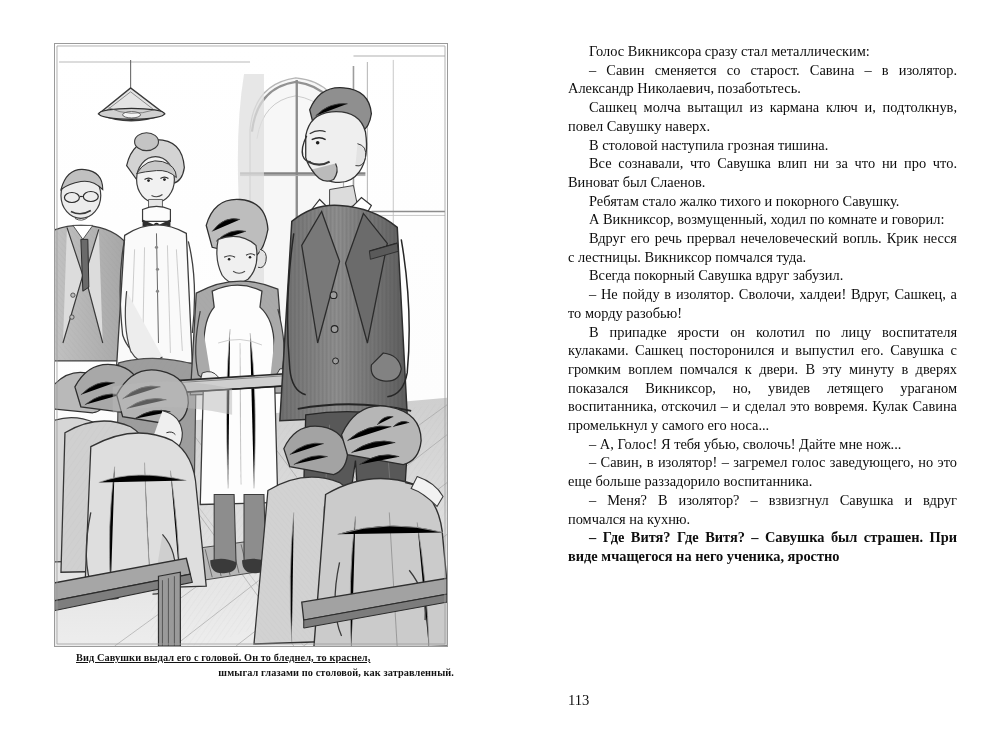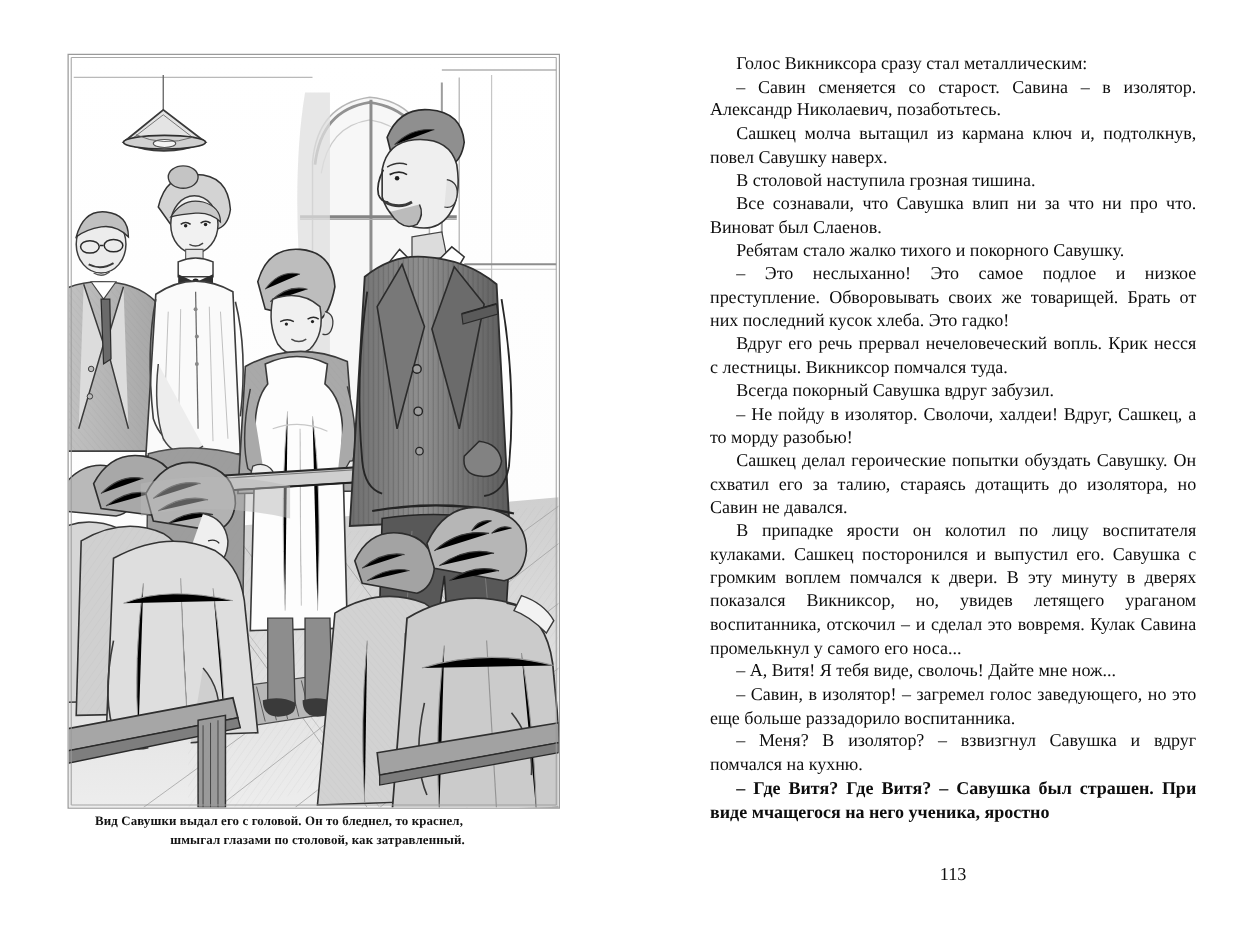--- a/index.html
+++ b/index.html
@@ -55,22 +55,22 @@
     width: 400px;
     text-align: center;
     font-family: "Liberation Serif", serif;
     font-weight: bold;
     font-size: 10.3px;
     line-height: 14.6px;
     letter-spacing: 0.1px;
     color: #131313;
   }
   #illustration-caption .cap-line { display: block; white-space: nowrap; }
-  #illustration-caption .cap-line.l1 { text-align: left; padding-left: 22px; }
-  #illustration-caption .cap-line.l2 { text-align: center; }
+  #illustration-caption .cap-line.l1 { text-align: left; padding-left: 22px; text-decoration: underline; }
+  #illustration-caption .cap-line.l2 { text-align: right; }
 
   
   #text-column {
     position: absolute;
     left: 568px;
     top: 42px;
     width: 389px;
     font-family: "Liberation Serif", serif;
     font-size: 14.4px;
     line-height: 18.7px;
@@ -84,21 +84,21 @@
     text-indent: 21px;
     text-align: justify;
   }
   #text-column p:last-child { text-align: justify; font-weight: bold; }
 
   #folio {
     position: absolute;
     left: 568px;
     top: 692px;
     width: 389px;
-    text-align: center;
+    text-align: left;
     font-family: "Liberation Serif", serif;
     font-size: 14.6px;
     color: #101010;
   }
 </style>
 </head>
 <body>
 
 <div id="page">
 
@@ -483,27 +483,26 @@
     <span class="cap-line l2">шмыгал глазами по столовой, как затравленный.</span>
   </div>
 
   <div id="text-column">
     <p>Голос Викниксора сразу стал металлическим:</p>
     <p>– Савин сменяется со старост. Савина – в изолятор. Александр Николаевич, позаботьтесь.</p>
     <p>Сашкец молча вытащил из кармана ключ и, подтолкнув, повел Савушку наверх.</p>
     <p>В столовой наступила грозная тишина.</p>
     <p>Все сознавали, что Савушка влип ни за что ни про что. Виноват был Слаенов.</p>
     <p>Ребятам стало жалко тихого и покорного Савушку.</p>
-    <p>– Это неслыханно! Это самое подлое и низкое преступление. Обворовывать своих же товарищей. Брать от них последний кусок хлеба. Это гадко!</p>
+    <p>А Викниксор, возмущенный, ходил по комнате и говорил:</p>
     <p>Вдруг его речь прервал нечеловеческий вопль. Крик несся с лестницы. Викниксор помчался туда.</p>
     <p>Всегда покорный Савушка вдруг забузил.</p>
     <p>– Не пойду в изолятор. Сволочи, халдеи! Вдруг, Сашкец, а то морду разобью!</p>
-    <p>Сашкец делал героические попытки обуздать Савушку. Он схватил его за талию, стараясь дотащить до изолятора, но Савин не давался.</p>
     <p>В припадке ярости он колотил по лицу воспитателя кулаками. Сашкец посторонился и выпустил его. Савушка с громким воплем помчался к двери. В эту минуту в дверях показался Викниксор, но, увидев летящего ураганом воспитанника, отскочил – и сделал это вовремя. Кулак Савина промелькнул у самого его носа...</p>
-    <p>– А, Витя! Я тебя виде, сволочь! Дайте мне нож...</p>
+    <p>– А, Голос! Я тебя убью, сволочь! Дайте мне нож...</p>
     <p>– Савин, в изолятор! – загремел голос заведующего, но это еще больше раззадорило воспитанника.</p>
     <p>– Меня? В изолятор? – взвизгнул Савушка и вдруг помчался на кухню.</p>
     <p>– Где Витя? Где Витя? – Савушка был страшен. При виде мчащегося на него ученика, яростно</p>
   </div>
 
   <div id="folio">113</div>
 
 </div>
 
 </body></html>

